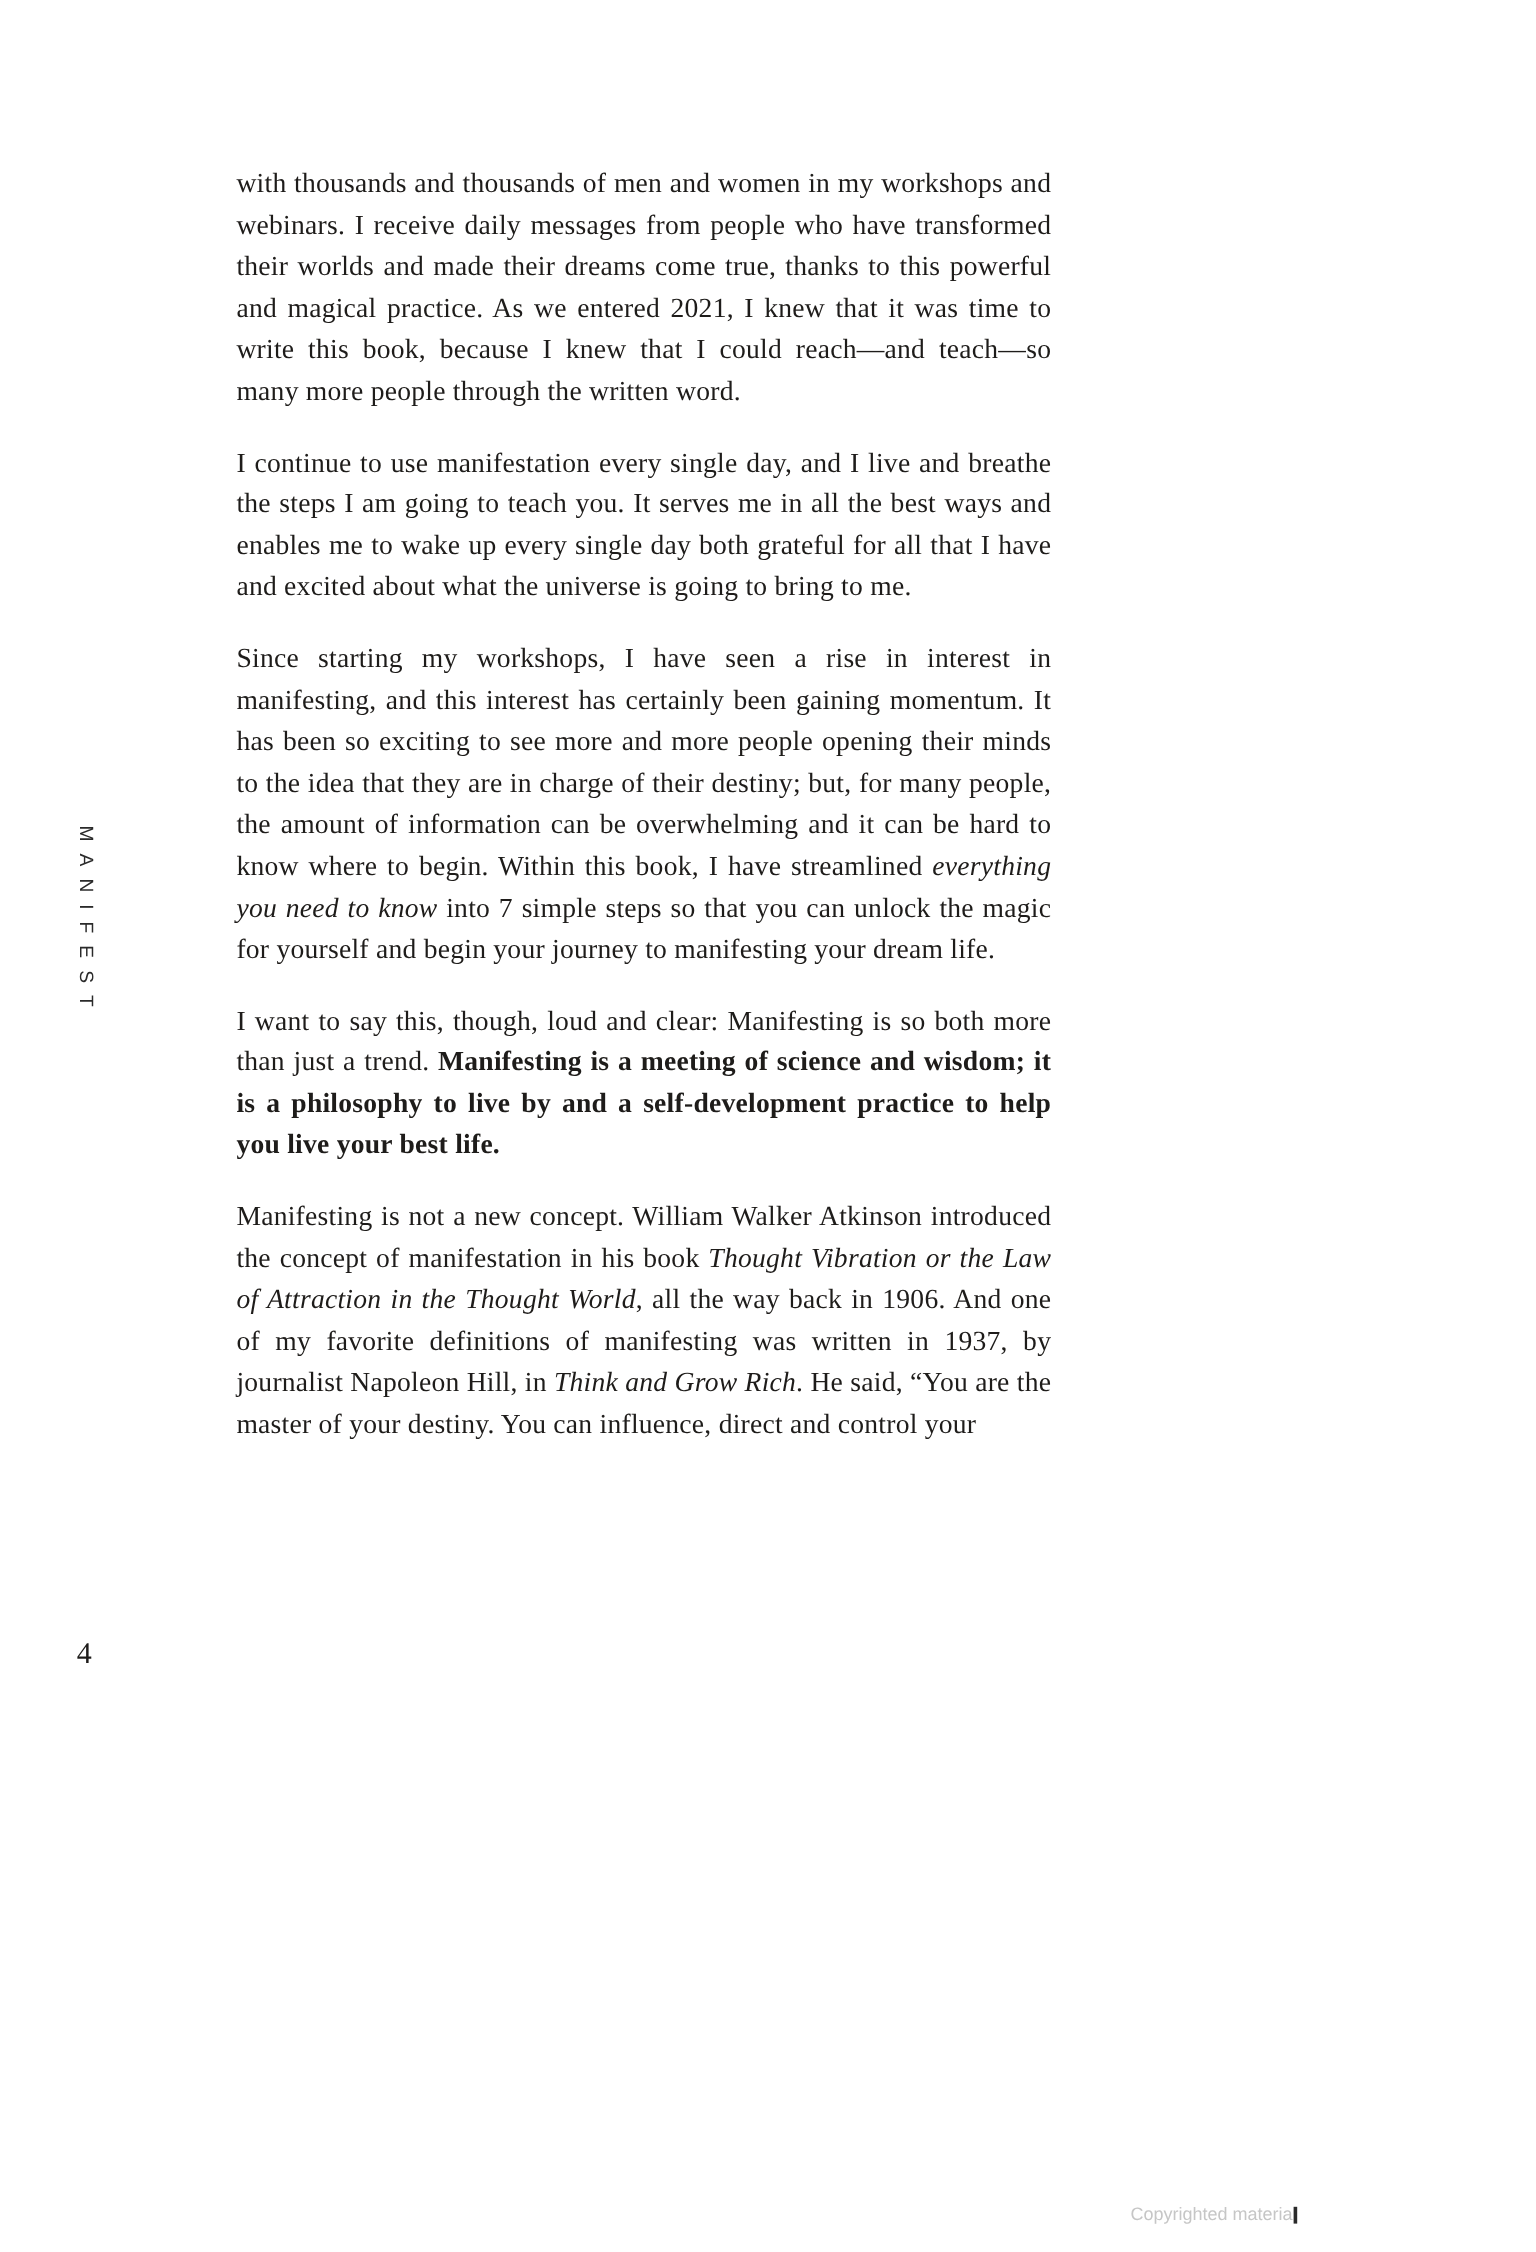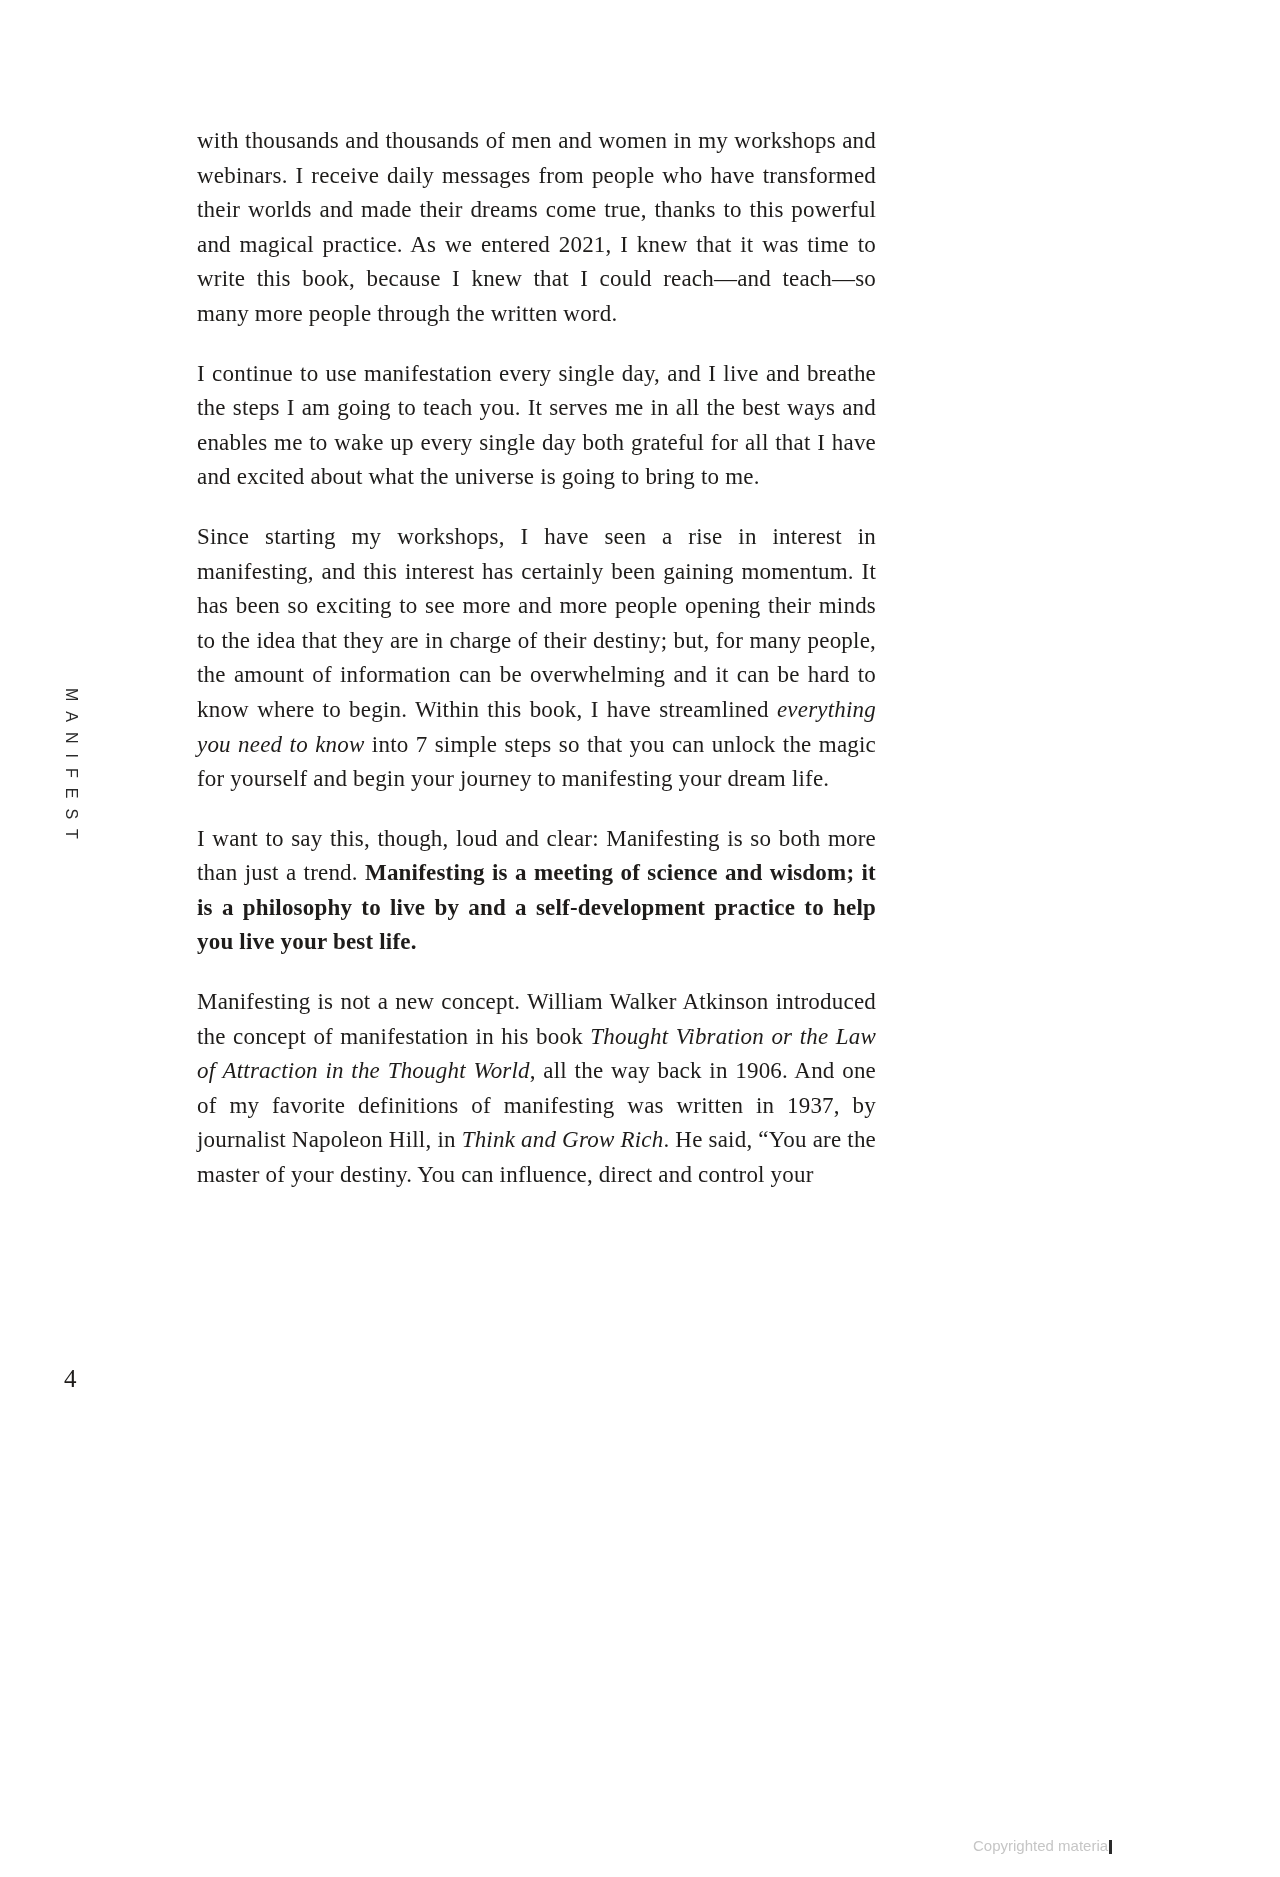--- a/index.html
+++ b/index.html
@@ -11,21 +11,21 @@
     width: 1280px;
     height: 1877px;
     position: relative;
     font-family: "Liberation Serif", serif;
     color: #1e1c1a;
     overflow: hidden;
   }
   .page-text {
     position: absolute;
     left: 197px;
-    top: 124px;
+    top: 136px;
     width: 679px;
     font-size: 23px;
     line-height: 34.6px;
     text-align: justify;
     letter-spacing: 0.2px;
   }
   .page-text p {
     margin: 0 0 25px 0;
   }
   .page-text .italic {
@@ -55,21 +55,20 @@
     font-size: 25px;
     color: #1e1c1a;
   }
   .watermark {
     position: absolute;
     left: 942px;
     top: 1837px;
     font-family: "Liberation Sans", sans-serif;
     font-size: 15px;
     color: #c6c6c6;
-    margin-left: 31px;
   }
   .watermark-bar {
     display: inline-block;
     width: 3px;
     height: 14px;
     background: #2a2a2a;
     margin-left: 1px;
     vertical-align: middle;
   }
 </style>

